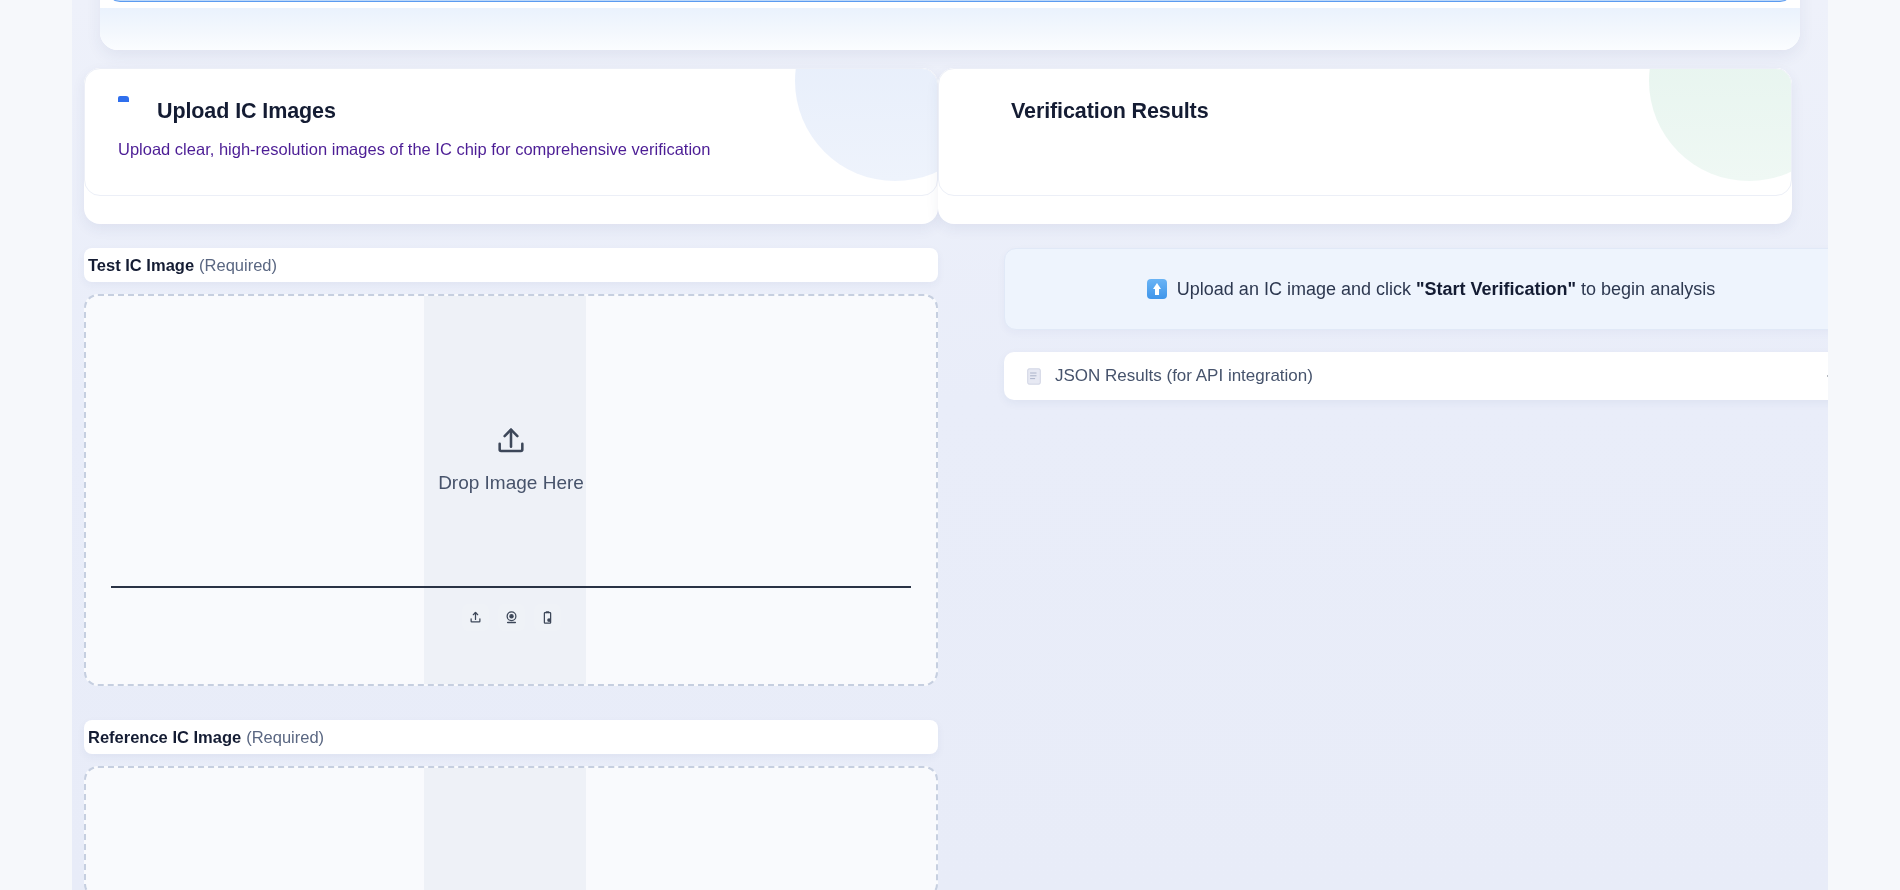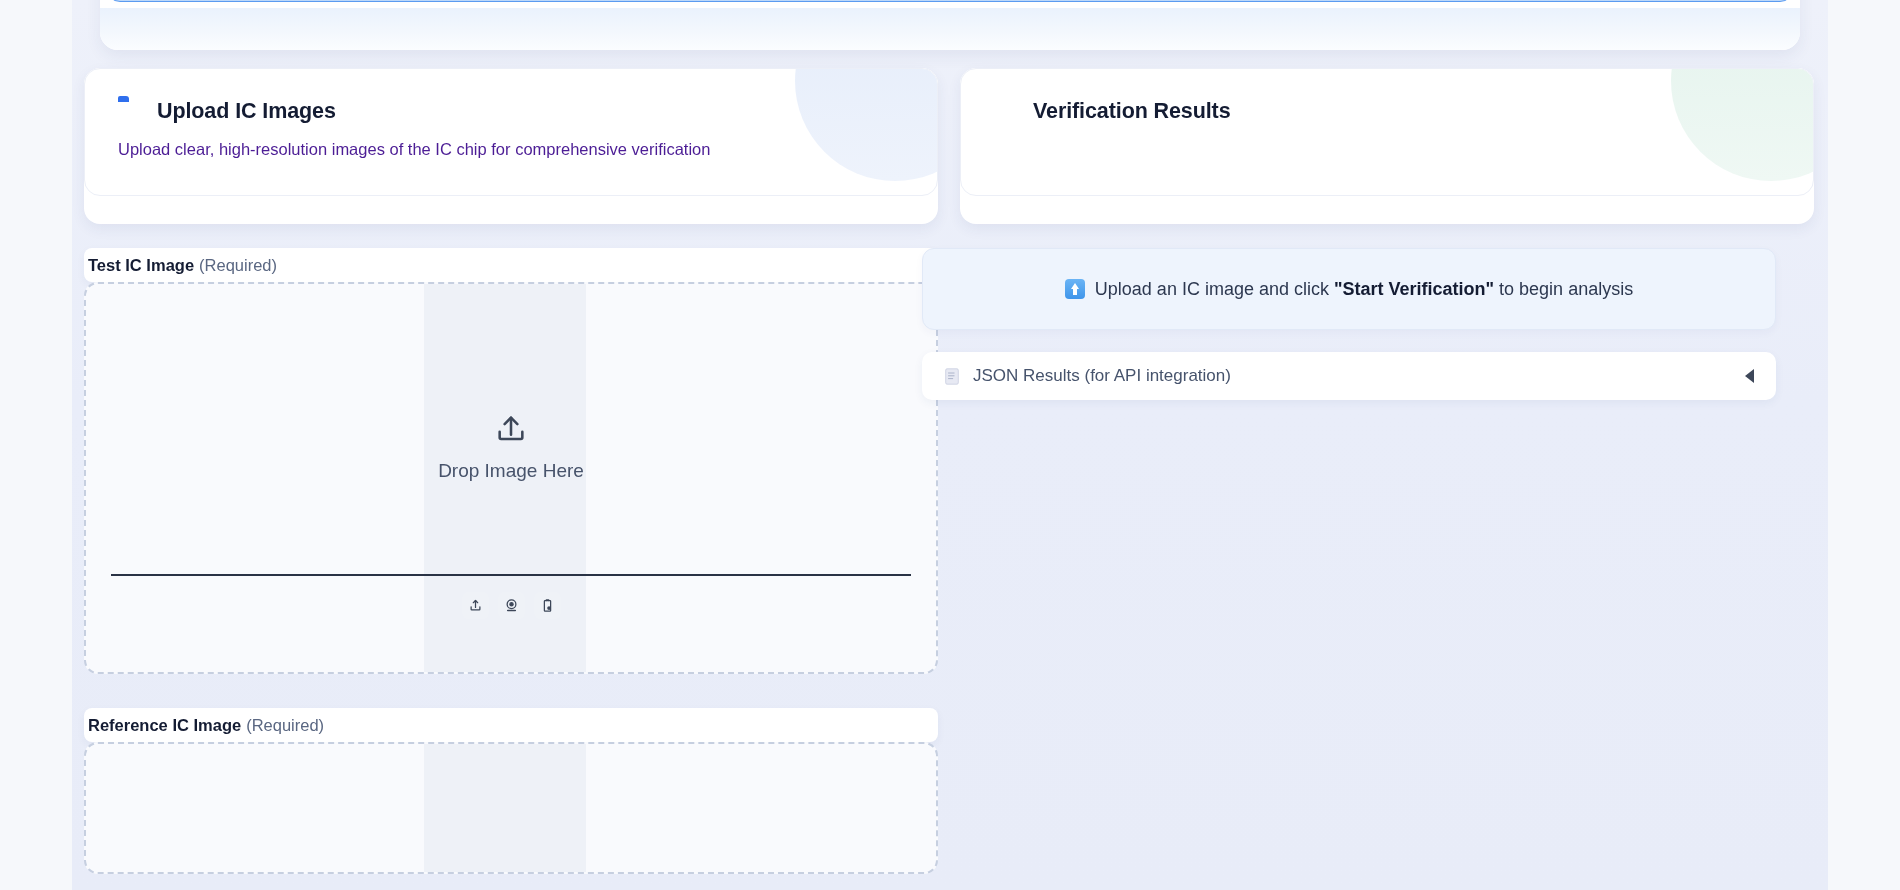--- a/index.html
+++ b/index.html
@@ -60,21 +60,20 @@
     background: linear-gradient(180deg,#eaf2fd 0%, #f4f8fd 60%, #fbfdff 100%);
   }
 
   
   .cards-row {
     position: absolute;
     left: 12px;
     top: 68px;
     width: 1730px;
     display: flex;
-    gap: 22px;
   }
   .card-outer {
     position: relative;
     width: 854px;
     background: #ffffff;
     border-radius: 16px;
     box-shadow: 0 5px 14px rgba(40,60,120,0.07);
     padding-bottom: 28px;
   }
   .card-inner {
@@ -139,21 +138,21 @@
 
   
   .left-col {
     position: absolute;
     left: 12px;
     top: 248px;
     width: 854px;
   }
   .right-col {
     position: absolute;
-    left: 850px;
+    left: 932px;
     top: 248px;
     width: 854px;
   }
 
   .field-label {
     height: 34px;
     background: #ffffff;
     border-radius: 8px;
     box-shadow: 0 3px 9px rgba(40,60,120,0.05);
     display: flex;
@@ -162,20 +161,21 @@
     font-size: 16.5px;
     color: #5a6782;
   }
   .field-label b {
     color: #141c33;
     font-weight: bold;
     margin-right: 5px;
   }
 
   .dropzone {
+    margin-top: 12px;
     height: 392px;
     border: 2px dashed #c6cfe0;
     border-radius: 14px;
     background: #f9fafd;
     position: relative;
     overflow: hidden;
   }
   .dropzone.short { height: 132px; }
 
   .dz-inner-panel {

